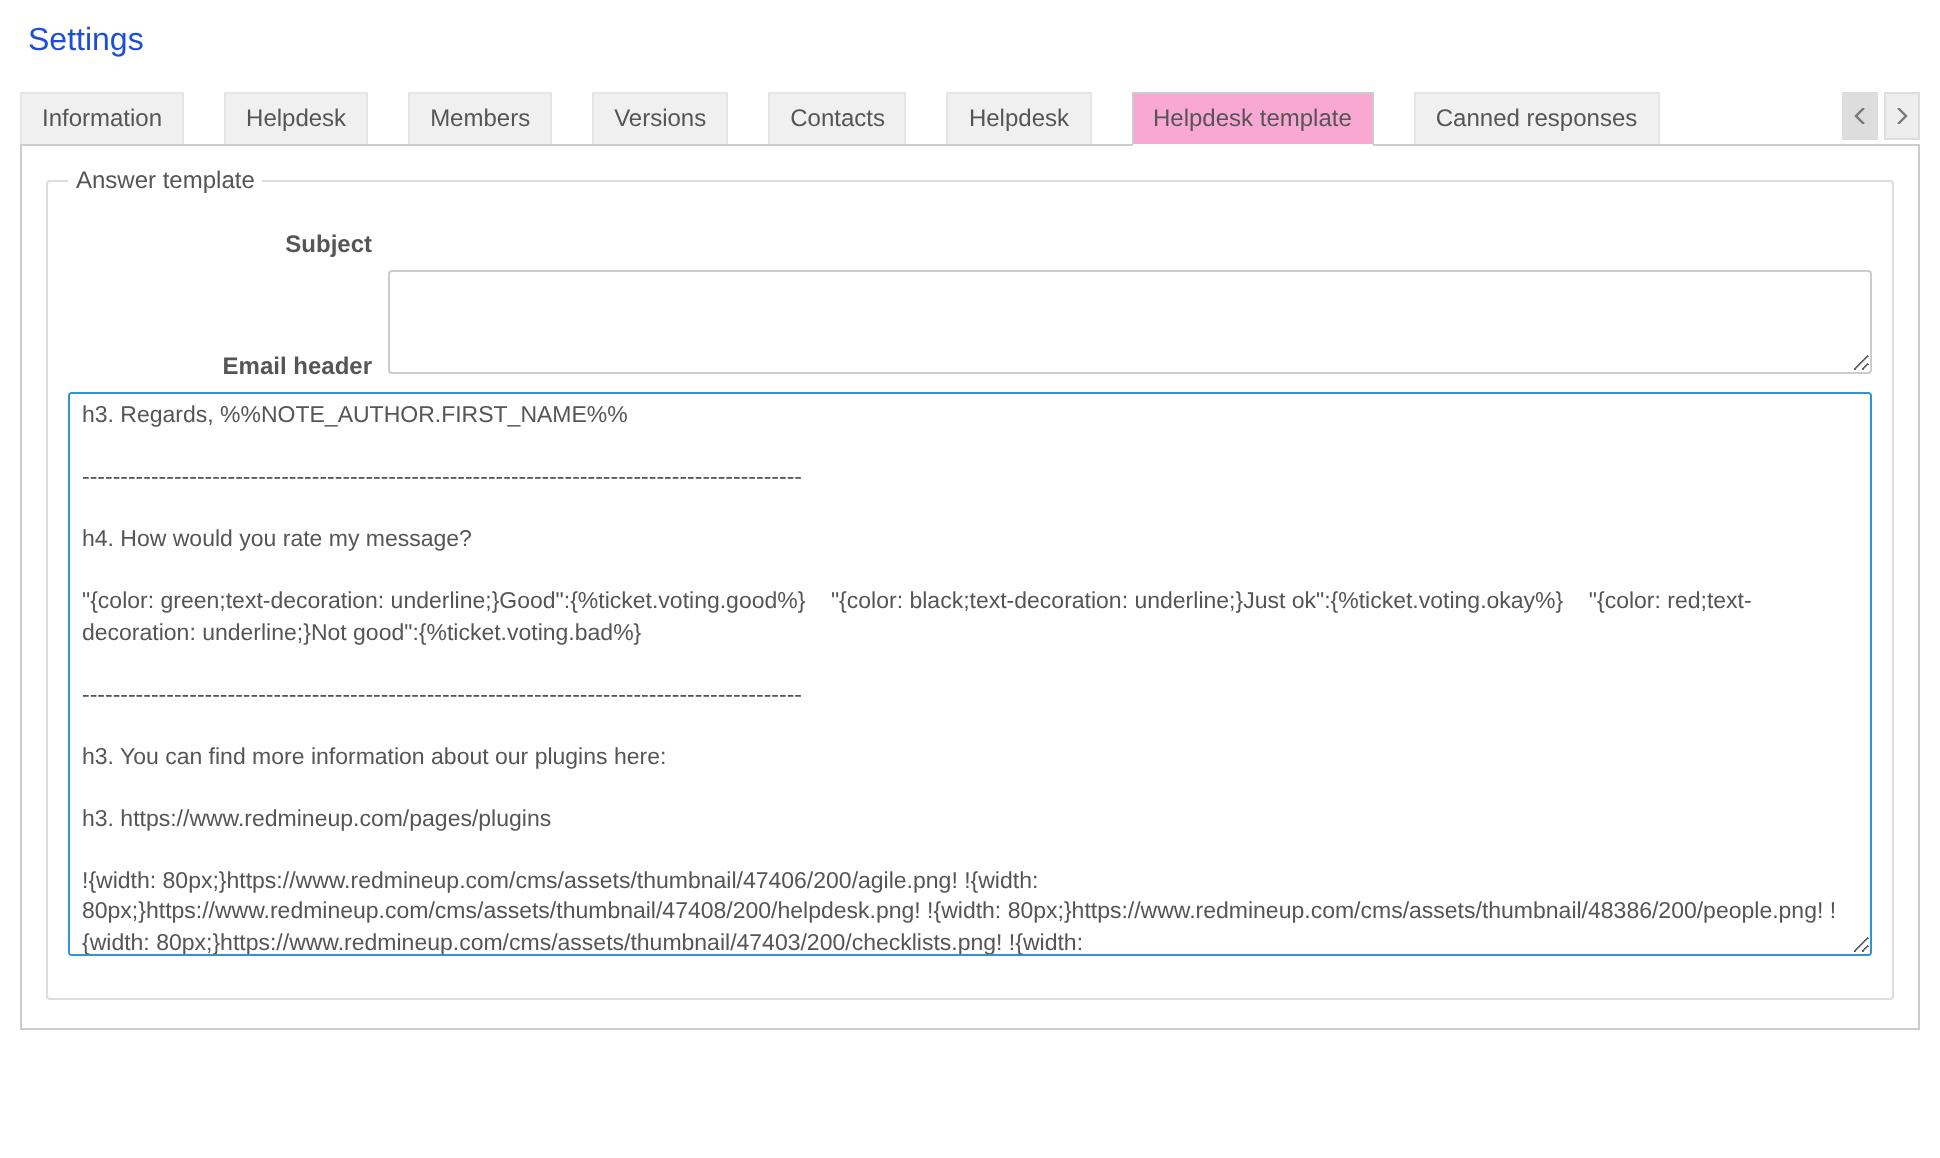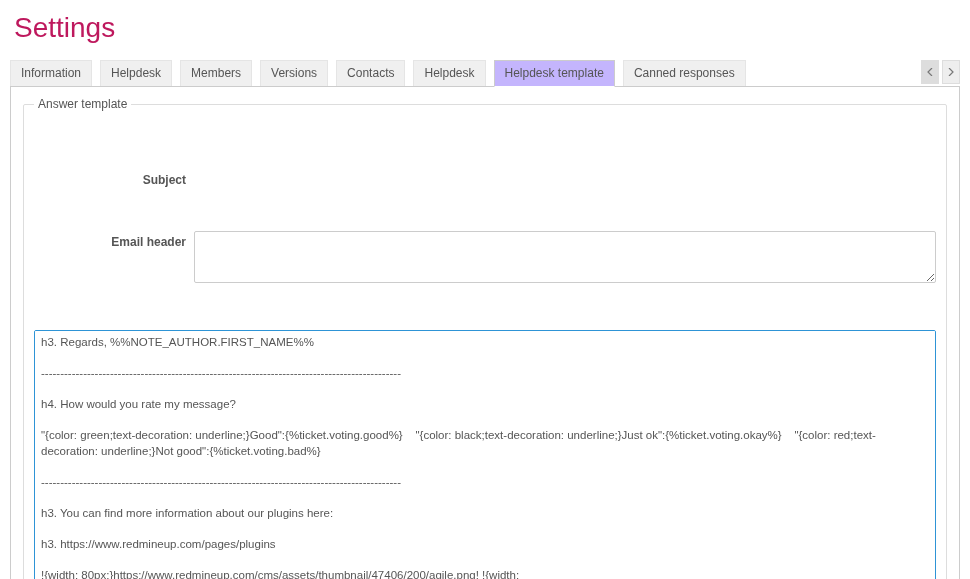--- a/index.html
+++ b/index.html
@@ -6,49 +6,49 @@
   body {
     margin: 0;
     padding: 8px 10px;
     font-family: Verdana, Arial, sans-serif;
     font-size: 12px;
     color: #555;
     background: #fff;
     width: 970px;
   }
   h1.page-title {
-    font-size: 28px;
+    font-size: 16px;
     font-weight: normal;
-    color: #be185d;
+    color: #1d4ed8;
     margin: 4px 0 16px 4px;
   }
   .tabs-container {
     position: relative;
     margin-bottom: 0;
     display: flex;
     align-items: stretch;
   }
   .tabs {
     display: flex;
-    gap: 8px;
+    gap: 20px;
     flex: 1;
     overflow: hidden;
   }
   .tab {
     background: #f0f0f0;
     color: #555;
     padding: 5px 10px 6px 10px;
     font-size: 12px;
     border: 1px solid #e5e5e5;
     border-bottom: none;
     white-space: nowrap;
     cursor: pointer;
   }
   .tab.active {
-    background: #c4b5fd;
+    background: #f9a8d4;
     border: 1px solid #ccc;
     border-bottom: 1px solid #fff;
     position: relative;
     z-index: 2;
   }
   .tab-arrows {
     display: flex;
     gap: 3px;
     margin-left: 6px;
     align-items: flex-start;
@@ -81,23 +81,22 @@
     padding: 14px 10px 12px 10px;
     margin: 0;
   }
   fieldset.answer > legend {
     font-size: 12px;
     color: #555;
     padding: 0 4px;
   }
   .form-row {
     display: flex;
-    align-items: flex-start;
+    align-items: flex-end;
     margin-bottom: 6px;
-    margin-top: 44px;
   }
   .form-label {
     width: 160px;
     min-width: 160px;
     text-align: right;
     padding-right: 8px;
     padding-top: 4px;
     font-weight: bold;
     color: #555;
     font-size: 12px;

